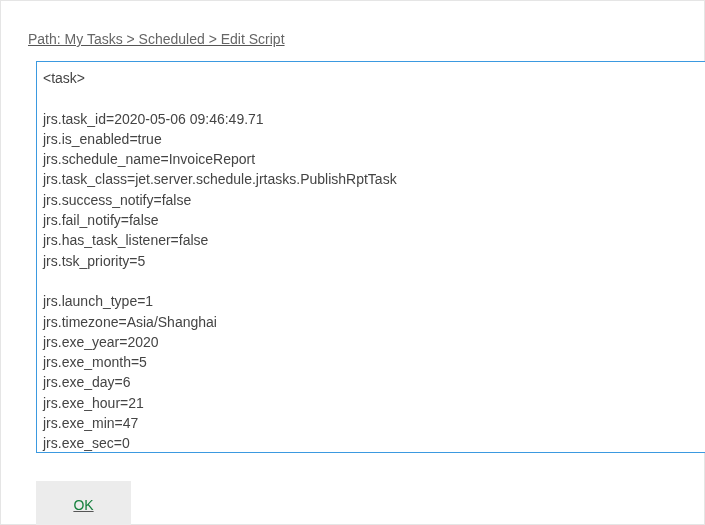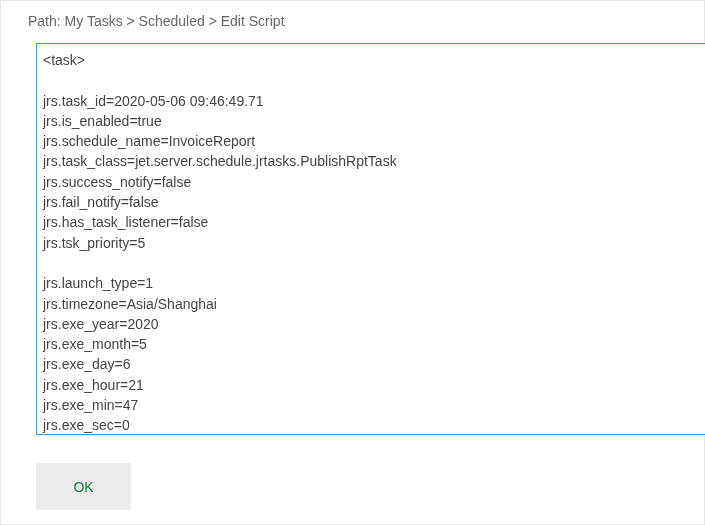--- a/index.html
+++ b/index.html
@@ -9,21 +9,22 @@
     font-family: "Segoe UI", Arial, sans-serif;
     background: #fff;
     color: #555;
   }
   .dialog {
     width: 705px;
     height: 525px;
     background: #fff;
     border: 1px solid #e5e5e5;
     position: relative;
-    padding: 12px 35px 0 35px;
+    padding: 30px 35px 0 35px;
+    text-decoration: underline;
   }
   .breadcrumb {
     font-size: 14px;
     color: #666;
     margin-bottom: 14px;
     margin-left: -8px;
   }
   .editor-wrap {
     position: relative;
     width: 702px;

